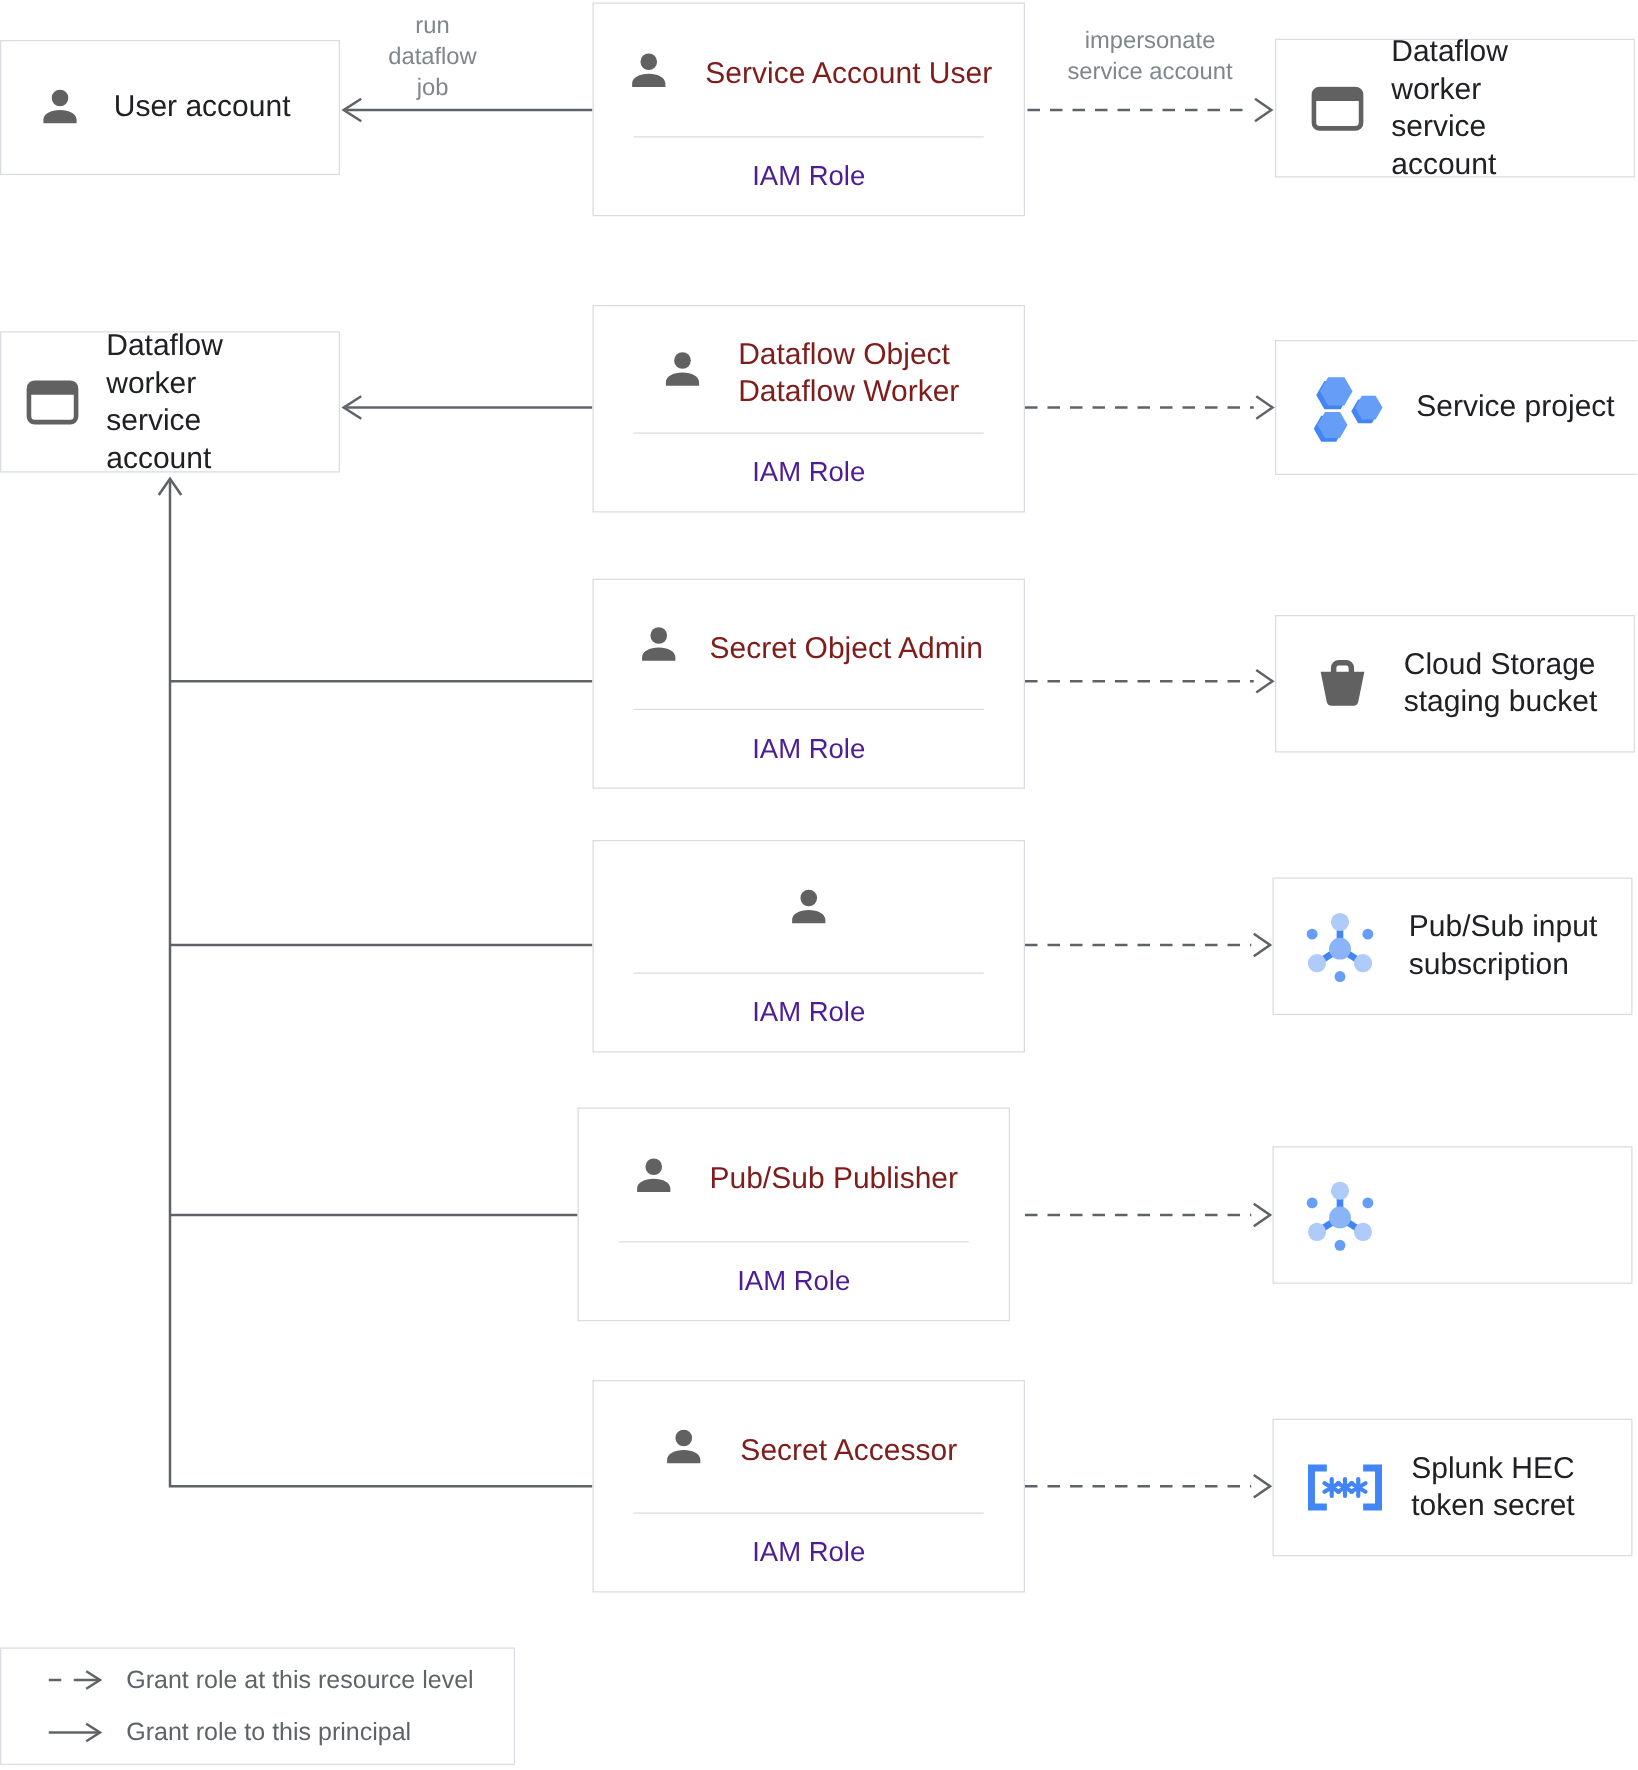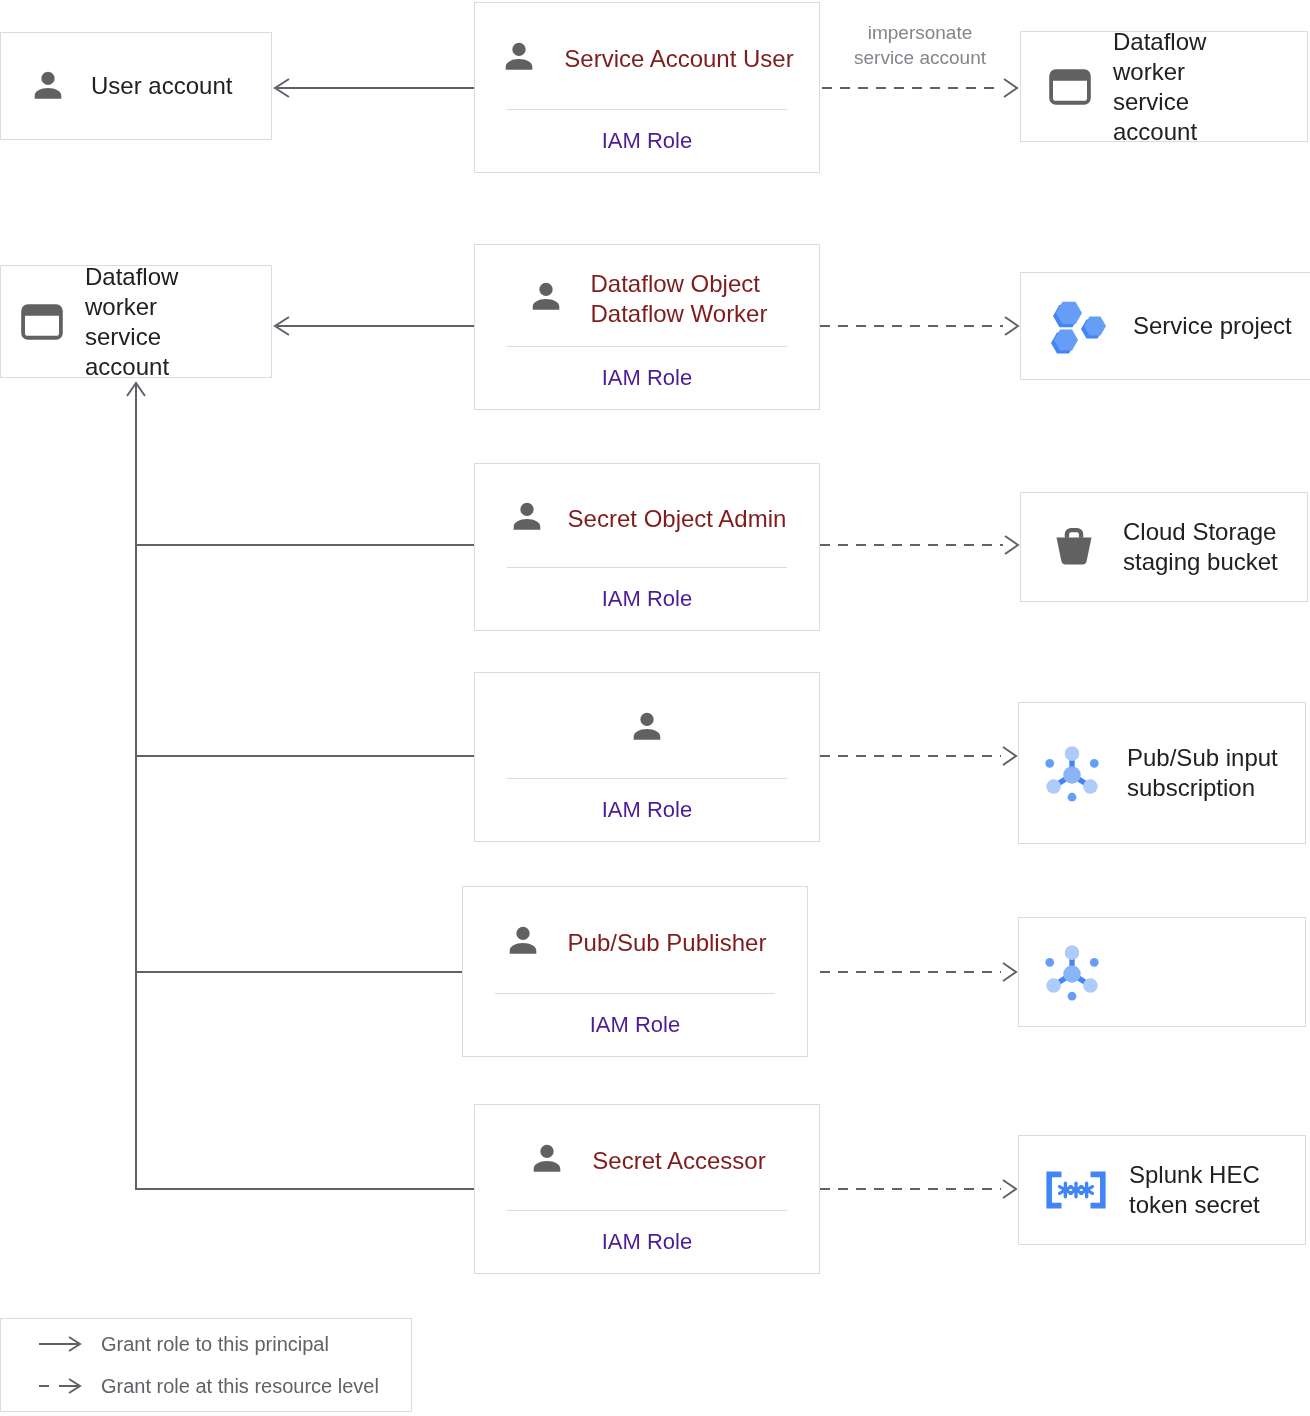--- a/index.html
+++ b/index.html
@@ -72,20 +72,23 @@
     <g stroke="#5f6368" stroke-width="2" fill="none">
       <polyline points="1004,79 1017,88 1004,97"></polyline>
       <polyline points="1005,317 1018,326 1005,335"></polyline>
       <polyline points="1005,536 1018,545 1005,554"></polyline>
       <polyline points="1003,747 1016,756 1003,765"></polyline>
       <polyline points="1003,963 1016,972 1003,981"></polyline>
       <polyline points="1003,1180 1016,1189 1003,1198"></polyline>
     </g>
   </svg>
 
+  <div class="wire-label" style="left:276px; top:8px; width:140px;">run
+dataflow
+job</div>
   <div class="wire-label" style="left:828px; top:20px; width:184px;">impersonate
 service account</div>
 
   <div class="box node" style="left:0px; top:32px; width:272px; height:108px;">
     <span class="icon">
       <svg width="38" height="38" viewBox="0 0 24 24">
           <circle cx="12" cy="7.2" r="4.2" fill="#616161"></circle>
           <path d="M12 13.3c-4.6 0-8.4 2-8.4 4.9V20h16.8v-1.8c0-2.9-3.8-4.9-8.4-4.9z" fill="#616161"></path>
         </svg>
     </span>
@@ -196,21 +199,21 @@
         <svg width="38" height="38" viewBox="0 0 24 24">
             <circle cx="12" cy="7.2" r="4.2" fill="#616161"></circle>
             <path d="M12 13.3c-4.6 0-8.4 2-8.4 4.9V20h16.8v-1.8c0-2.9-3.8-4.9-8.4-4.9z" fill="#616161"></path>
           </svg>
       </span>
     </div>
     <div class="role-divider"></div>
     <div class="role-footer">IAM Role</div>
   </div>
 
-  <div class="box node" style="left:1018px; top:702px; width:288px; height:142px; padding:16px 22px;">
+  <div class="box node" style="left:1018px; top:702px; width:288px; height:110px; padding:16px 22px;">
     <span class="icon">
       <svg width="62" height="62" viewBox="0 0 64 64">
         <g stroke="#4285f4" stroke-width="5.5">
             <line x1="32" y1="34" x2="32" y2="12"></line>
             <line x1="32" y1="34" x2="13" y2="46"></line>
             <line x1="32" y1="34" x2="51" y2="46"></line>
           </g>
         <circle cx="32" cy="12" r="7.5" fill="#aecbfa"></circle>
           <circle cx="13" cy="46" r="7.5" fill="#aecbfa"></circle>
           <circle cx="51" cy="46" r="7.5" fill="#aecbfa"></circle>
@@ -294,31 +297,31 @@
     <span class="node-label">
       <span style="display:block">Splunk HEC</span>
       <span style="display:block">token secret</span>
     </span>
   </div>
 
   <div class="legend">
     <div class="legend-row">
       <svg width="46" height="20" viewBox="0 0 46 20">
         <g stroke="#5f6368" stroke-width="2" fill="none">
-          <line x1="2" y1="10" x2="42" y2="10"></line>
-          <polyline points="32,3 43,10 32,17"></polyline>
-        </g>
-      </svg>
-      <span class="legend-text">Grant role to this principal</span>
-    </div>
-    <div class="legend-row">
-      <svg width="46" height="20" viewBox="0 0 46 20">
-        <g stroke="#5f6368" stroke-width="2" fill="none">
           <line x1="2" y1="10" x2="12" y2="10"></line>
           <line x1="22" y1="10" x2="42" y2="10"></line>
           <polyline points="32,3 43,10 32,17"></polyline>
         </g>
       </svg>
       <span class="legend-text">Grant role at this resource level</span>
     </div>
+    <div class="legend-row">
+      <svg width="46" height="20" viewBox="0 0 46 20">
+        <g stroke="#5f6368" stroke-width="2" fill="none">
+          <line x1="2" y1="10" x2="42" y2="10"></line>
+          <polyline points="32,3 43,10 32,17"></polyline>
+        </g>
+      </svg>
+      <span class="legend-text">Grant role to this principal</span>
+    </div>
   </div>
 
 </div>
 
 </body></html>

